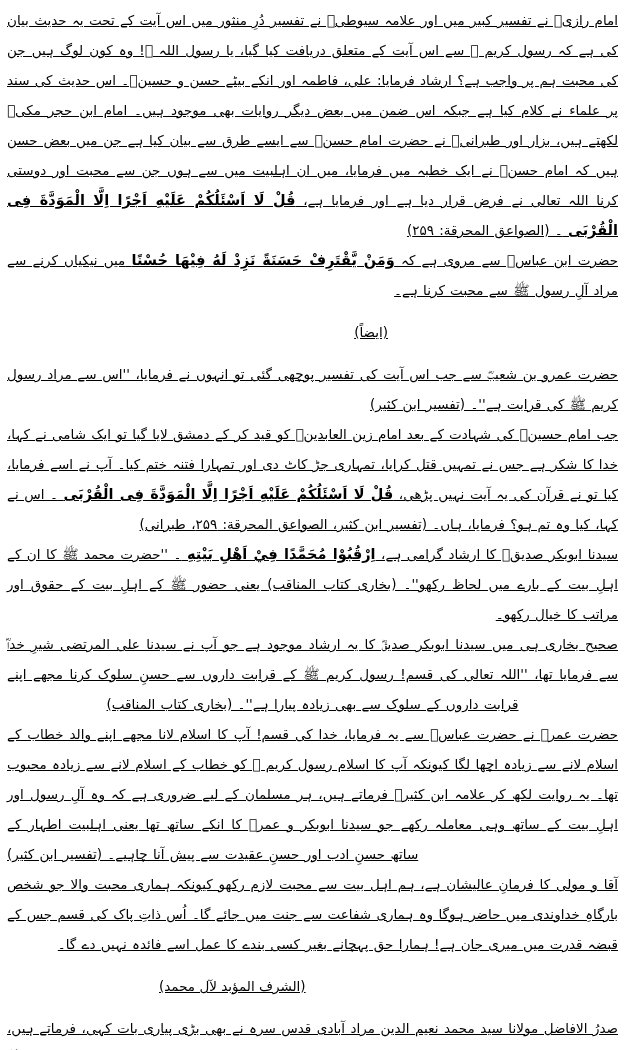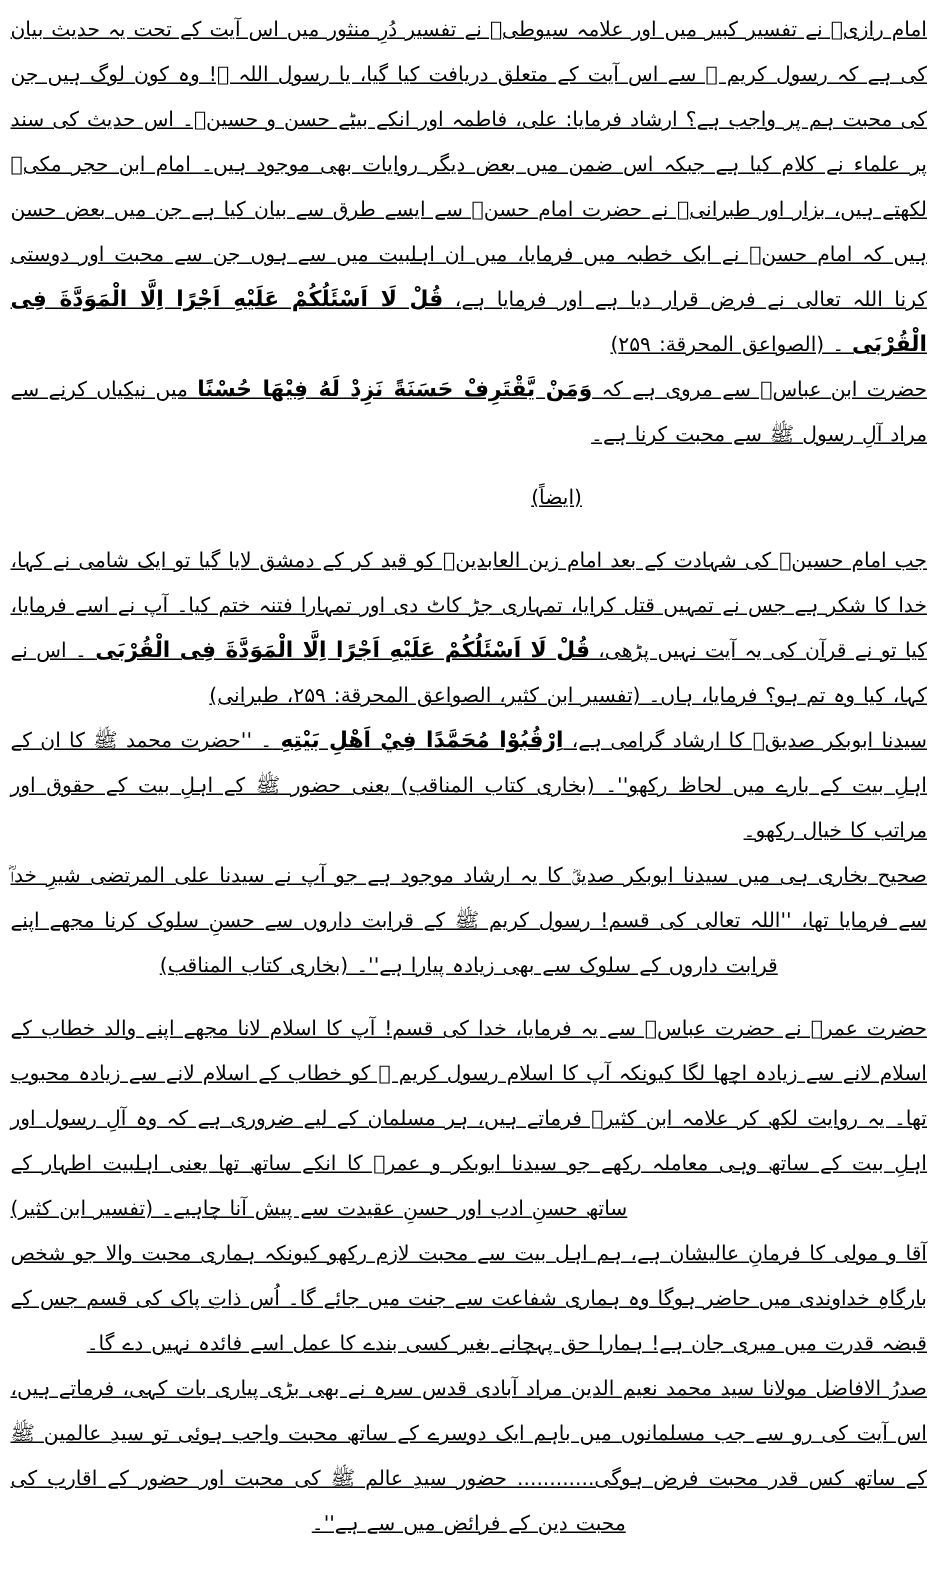--- a/index.html
+++ b/index.html
@@ -38,41 +38,44 @@
   }
   .cite-offset-right {
     text-align: right;
     padding-left: 0;
     padding-right: 218px;
   }
   .cite-left-offset {
     text-align: left;
     padding-left: 140px;
   }
-  .last-left { text-align-last: left; margin-top: 12px; }
+  .last-left { text-align-last: left; }
   .last-center { text-align-last: center; }
 </style>
 </head>
 <body>
 
 <div class="page">
 
   <p class="para">
     <span>امام رازیؒ نے تفسیر کبیر میں اور علامہ سیوطیؒ نے تفسیر دُرِ منثور میں اس آیت کے تحت یہ حدیث بیان کی ہے کہ رسول کریم ﷺ سے اس آیت کے متعلق دریافت کیا گیا، یا رسول اللہ ﷺ! وہ کون لوگ ہیں جن کی محبت ہم پر واجب ہے؟ ارشاد فرمایا: علی، فاطمہ اور انکے بیٹے حسن و حسینؓ۔ اس حدیث کی سند پر علماء نے کلام کیا ہے جبکہ اس ضمن میں بعض دیگر روایات بھی موجود ہیں۔ امام ابن حجر مکیؒ لکھتے ہیں، بزار اور طبرانیؒ نے حضرت امام حسنؓ سے ایسے طرق سے بیان کیا ہے جن میں بعض حسن ہیں کہ امام حسنؓ نے ایک خطبہ میں فرمایا، میں ان اہلبیت میں سے ہوں جن سے محبت اور دوستی کرنا اللہ تعالی نے فرض قرار دیا ہے اور فرمایا ہے، </span>
     <span class="arabic">قُلْ لَا اَسْئَلُكُمْ عَلَيْهِ اَجْرًا اِلَّا الْمَوَدَّةَ فِی الْقُرْبَی</span>
     <span> ۔ (الصواعق المحرقة: ۲۵۹)</span>
   </p>
 
   <p class="para">
     <span>حضرت ابن عباسؓ سے مروی ہے کہ </span>
     <span class="arabic">وَمَنْ يَّقْتَرِفْ حَسَنَةً نَزِدْ لَهُ فِيْهَا حُسْنًا</span>
     <span> میں نیکیاں کرنے سے مراد آلِ رسول ﷺ سے محبت کرنا ہے۔</span>
   </p>
   <p class="cite cite-offset-right">(ایضاً)</p>
 
+  <p class="para">
+    <span>حضرت عمرو بن شعیبؓ سے جب اس آیت کی تفسیر پوچھی گئی تو انہوں نے فرمایا، ''اس سے مراد رسول کریم ﷺ کی قرابت ہے''۔ (تفسیر ابن کثیر)</span>
+  </p>
 
   <p class="para">
     <span>جب امام حسینؓ کی شہادت کے بعد امام زین العابدینؓ کو قید کر کے دمشق لایا گیا تو ایک شامی نے کہا، خدا کا شکر ہے جس نے تمہیں قتل کرایا، تمہاری جڑ کاٹ دی اور تمہارا فتنہ ختم کیا۔ آپ نے اسے فرمایا، کیا تو نے قرآن کی یہ آیت نہیں پڑھی، </span>
     <span class="arabic">قُلْ لَا اَسْئَلُكُمْ عَلَيْهِ اَجْرًا اِلَّا الْمَوَدَّةَ فِی الْقُرْبَی</span>
     <span> ۔ اس نے کہا، کیا وہ تم ہو؟ فرمایا، ہاں۔ (تفسیر ابن کثیر، الصواعق المحرقة: ۲۵۹، طبرانی)</span>
   </p>
 
   <p class="para">
     <span>سیدنا ابوبکر صدیقؓ کا ارشاد گرامی ہے، </span>
     <span class="arabic">اِرْقُبُوْا مُحَمَّدًا فِيْ اَهْلِ بَيْتِهِ</span>
@@ -83,18 +86,19 @@
     <span>صحیح بخاری ہی میں سیدنا ابوبکر صدیقؓ کا یہ ارشاد موجود ہے جو آپ نے سیدنا علی المرتضی شیرِ خداؓ سے فرمایا تھا، ''اللہ تعالی کی قسم! رسول کریم ﷺ کے قرابت داروں سے حسنِ سلوک کرنا مجھے اپنے قرابت داروں کے سلوک سے بھی زیادہ پیارا ہے''۔ (بخاری کتاب المناقب)</span>
   </p>
 
   <p class="para last-left">
     <span>حضرت عمرؓ نے حضرت عباسؓ سے یہ فرمایا، خدا کی قسم! آپ کا اسلام لانا مجھے اپنے والد خطاب کے اسلام لانے سے زیادہ اچھا لگا کیونکہ آپ کا اسلام رسول کریم ﷺ کو خطاب کے اسلام لانے سے زیادہ محبوب تھا۔ یہ روایت لکھ کر علامہ ابن کثیرؒ فرماتے ہیں، ہر مسلمان کے لیے ضروری ہے کہ وہ آلِ رسول اور اہلِ بیت کے ساتھ وہی معاملہ رکھے جو سیدنا ابوبکر و عمرؓ کا انکے ساتھ تھا یعنی اہلبیت اطہار کے ساتھ حسنِ ادب اور حسنِ عقیدت سے پیش آنا چاہیے۔ (تفسیر ابن کثیر)</span>
   </p>
 
   <p class="para">
     <span>آقا و مولی کا فرمانِ عالیشان ہے، ہم اہل بیت سے محبت لازم رکھو کیونکہ ہماری محبت والا جو شخص بارگاہِ خداوندی میں حاضر ہوگا وہ ہماری شفاعت سے جنت میں جائے گا۔ اُس ذاتِ پاک کی قسم جس کے قبضہ قدرت میں میری جان ہے! ہمارا حق پہچانے بغیر کسی بندے کا عمل اسے فائدہ نہیں دے گا۔</span>
   </p>
+  <p class="cite cite-left-offset">(الشرف المؤبد لآل محمد)</p>
 
   <p class="para last-center">
     <span>صدرُ الافاضل مولانا سید محمد نعیم الدین مراد آبادی قدس سرہ نے بھی بڑی پیاری بات کہی، فرماتے ہیں، اس آیت کی رو سے جب مسلمانوں میں باہم ایک دوسرے کے ساتھ محبت واجب ہوئی تو سیدِ عالمین ﷺ کے ساتھ کس قدر محبت فرض ہوگی............ حضور سیدِ عالم ﷺ کی محبت اور حضور کے اقارب کی محبت دین کے فرائض میں سے ہے''۔</span>
   </p>
 
 </div>
 
 </body></html>

